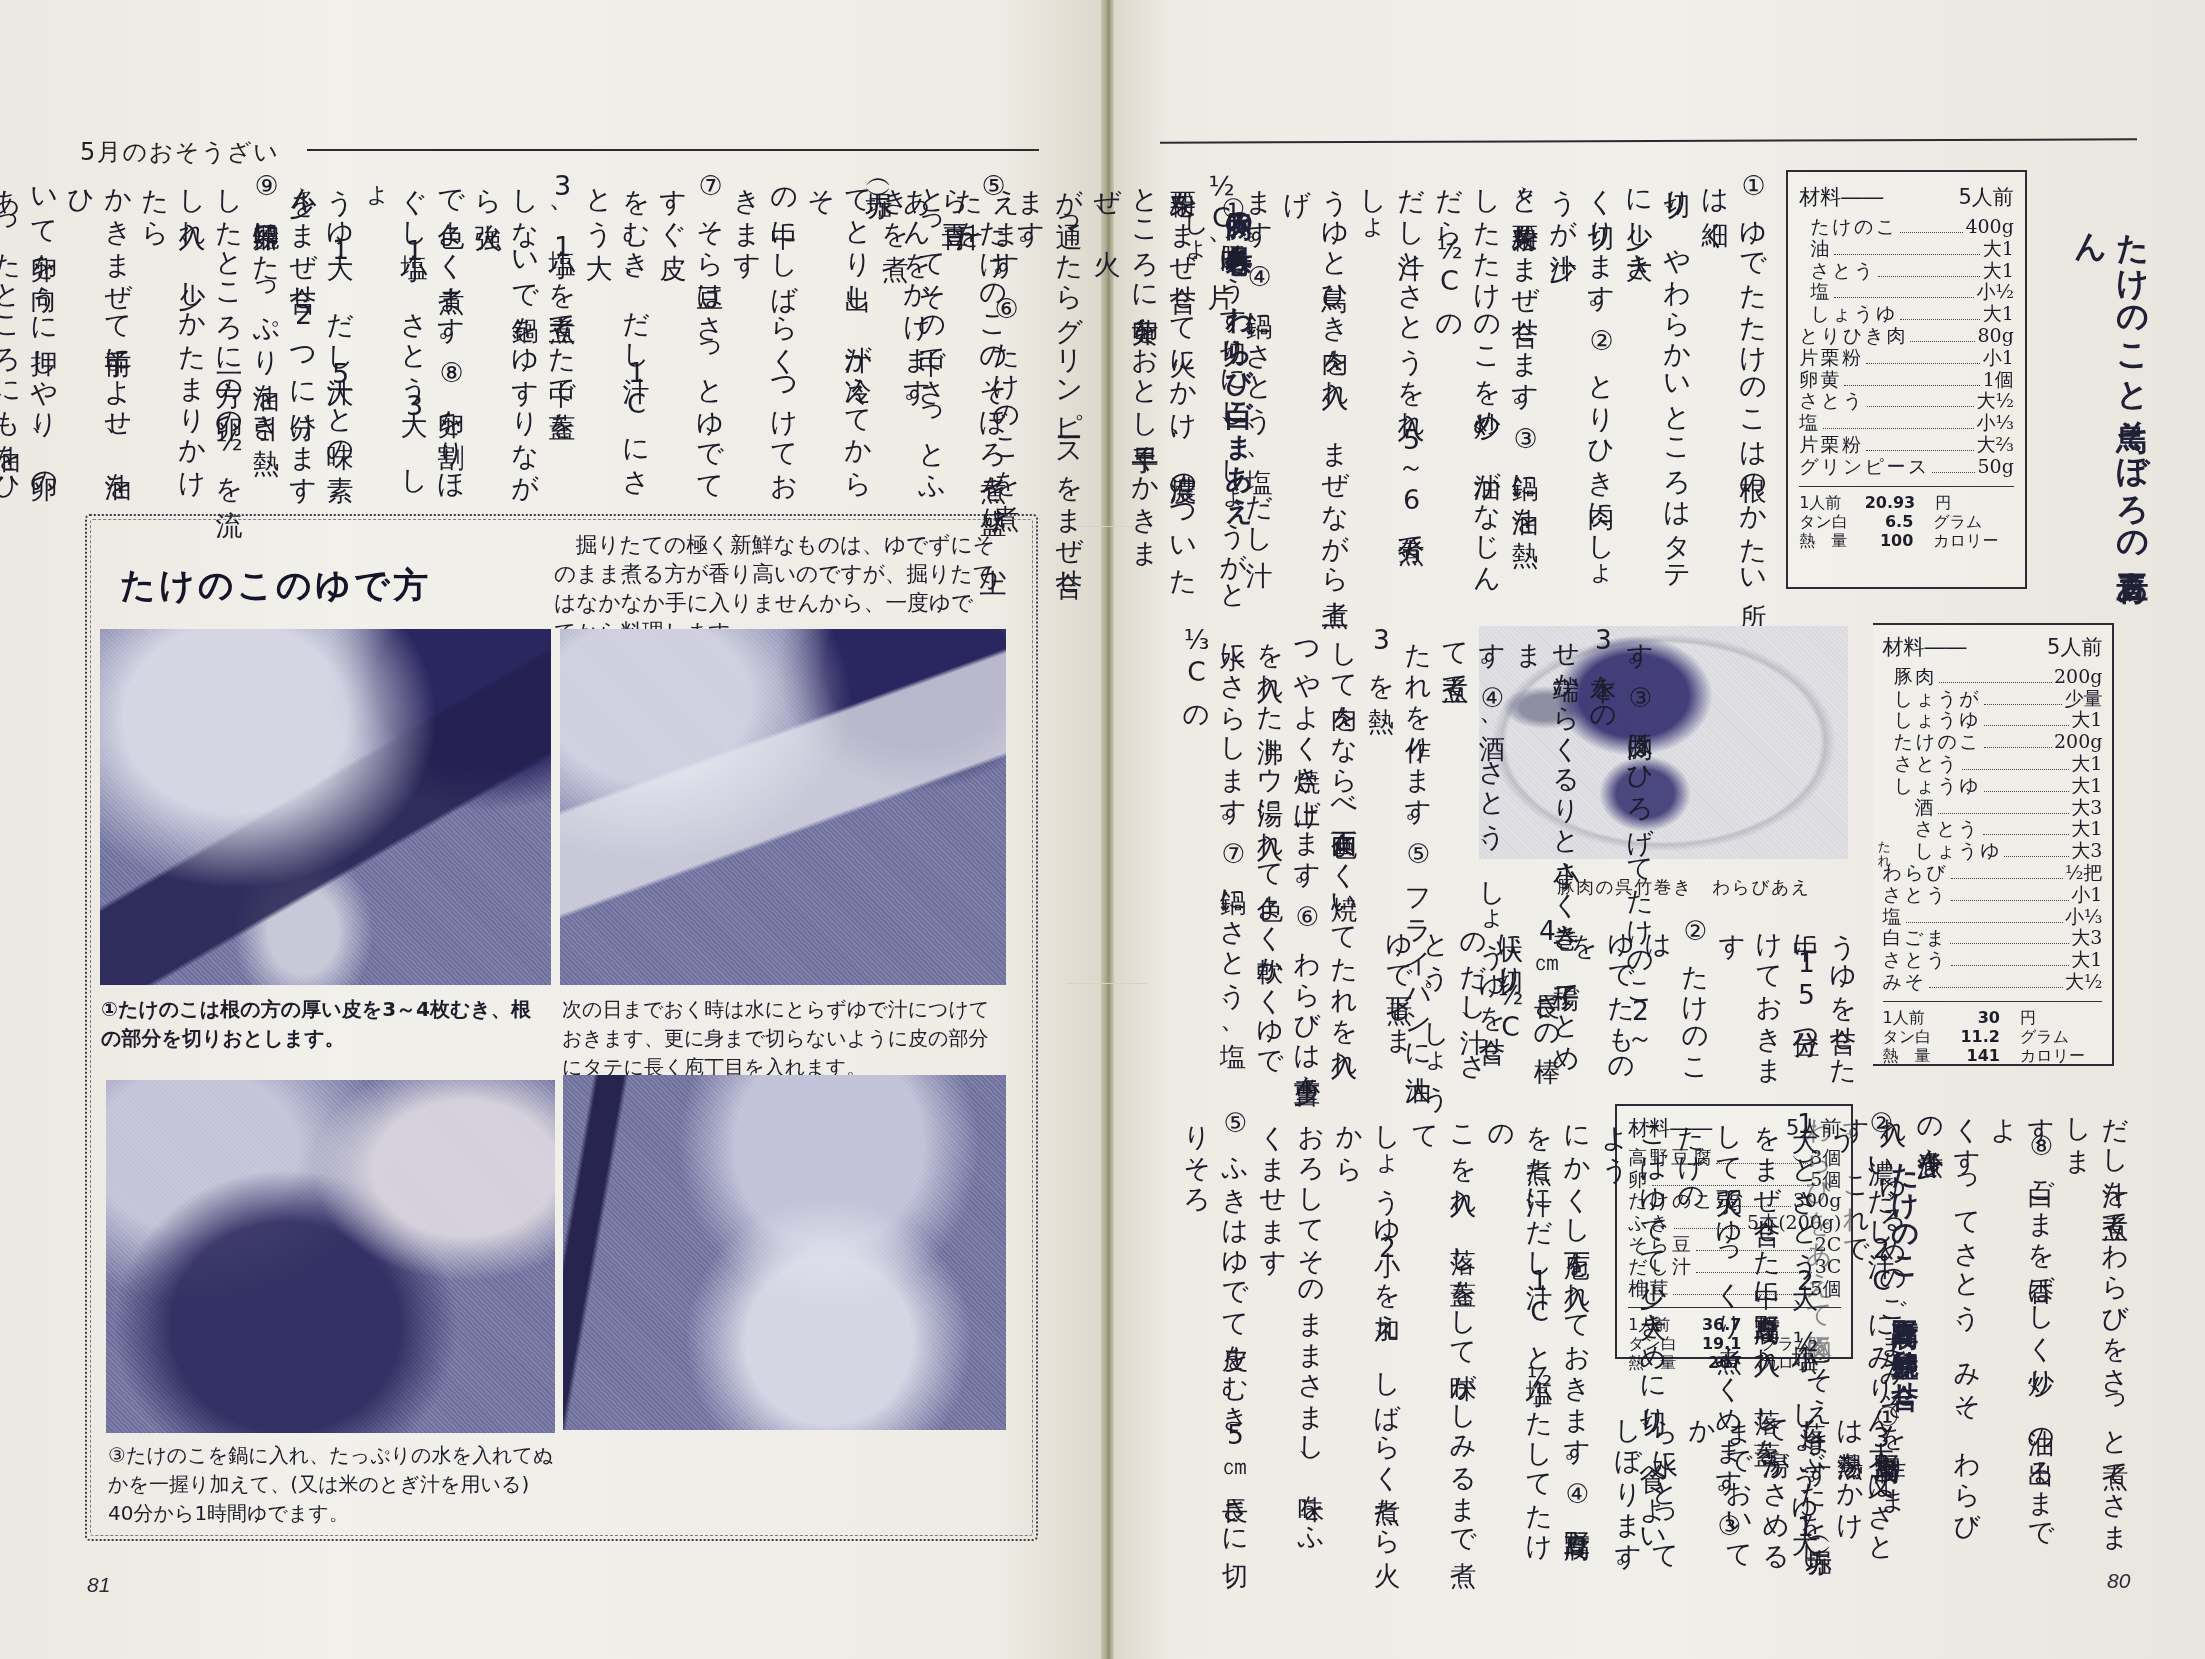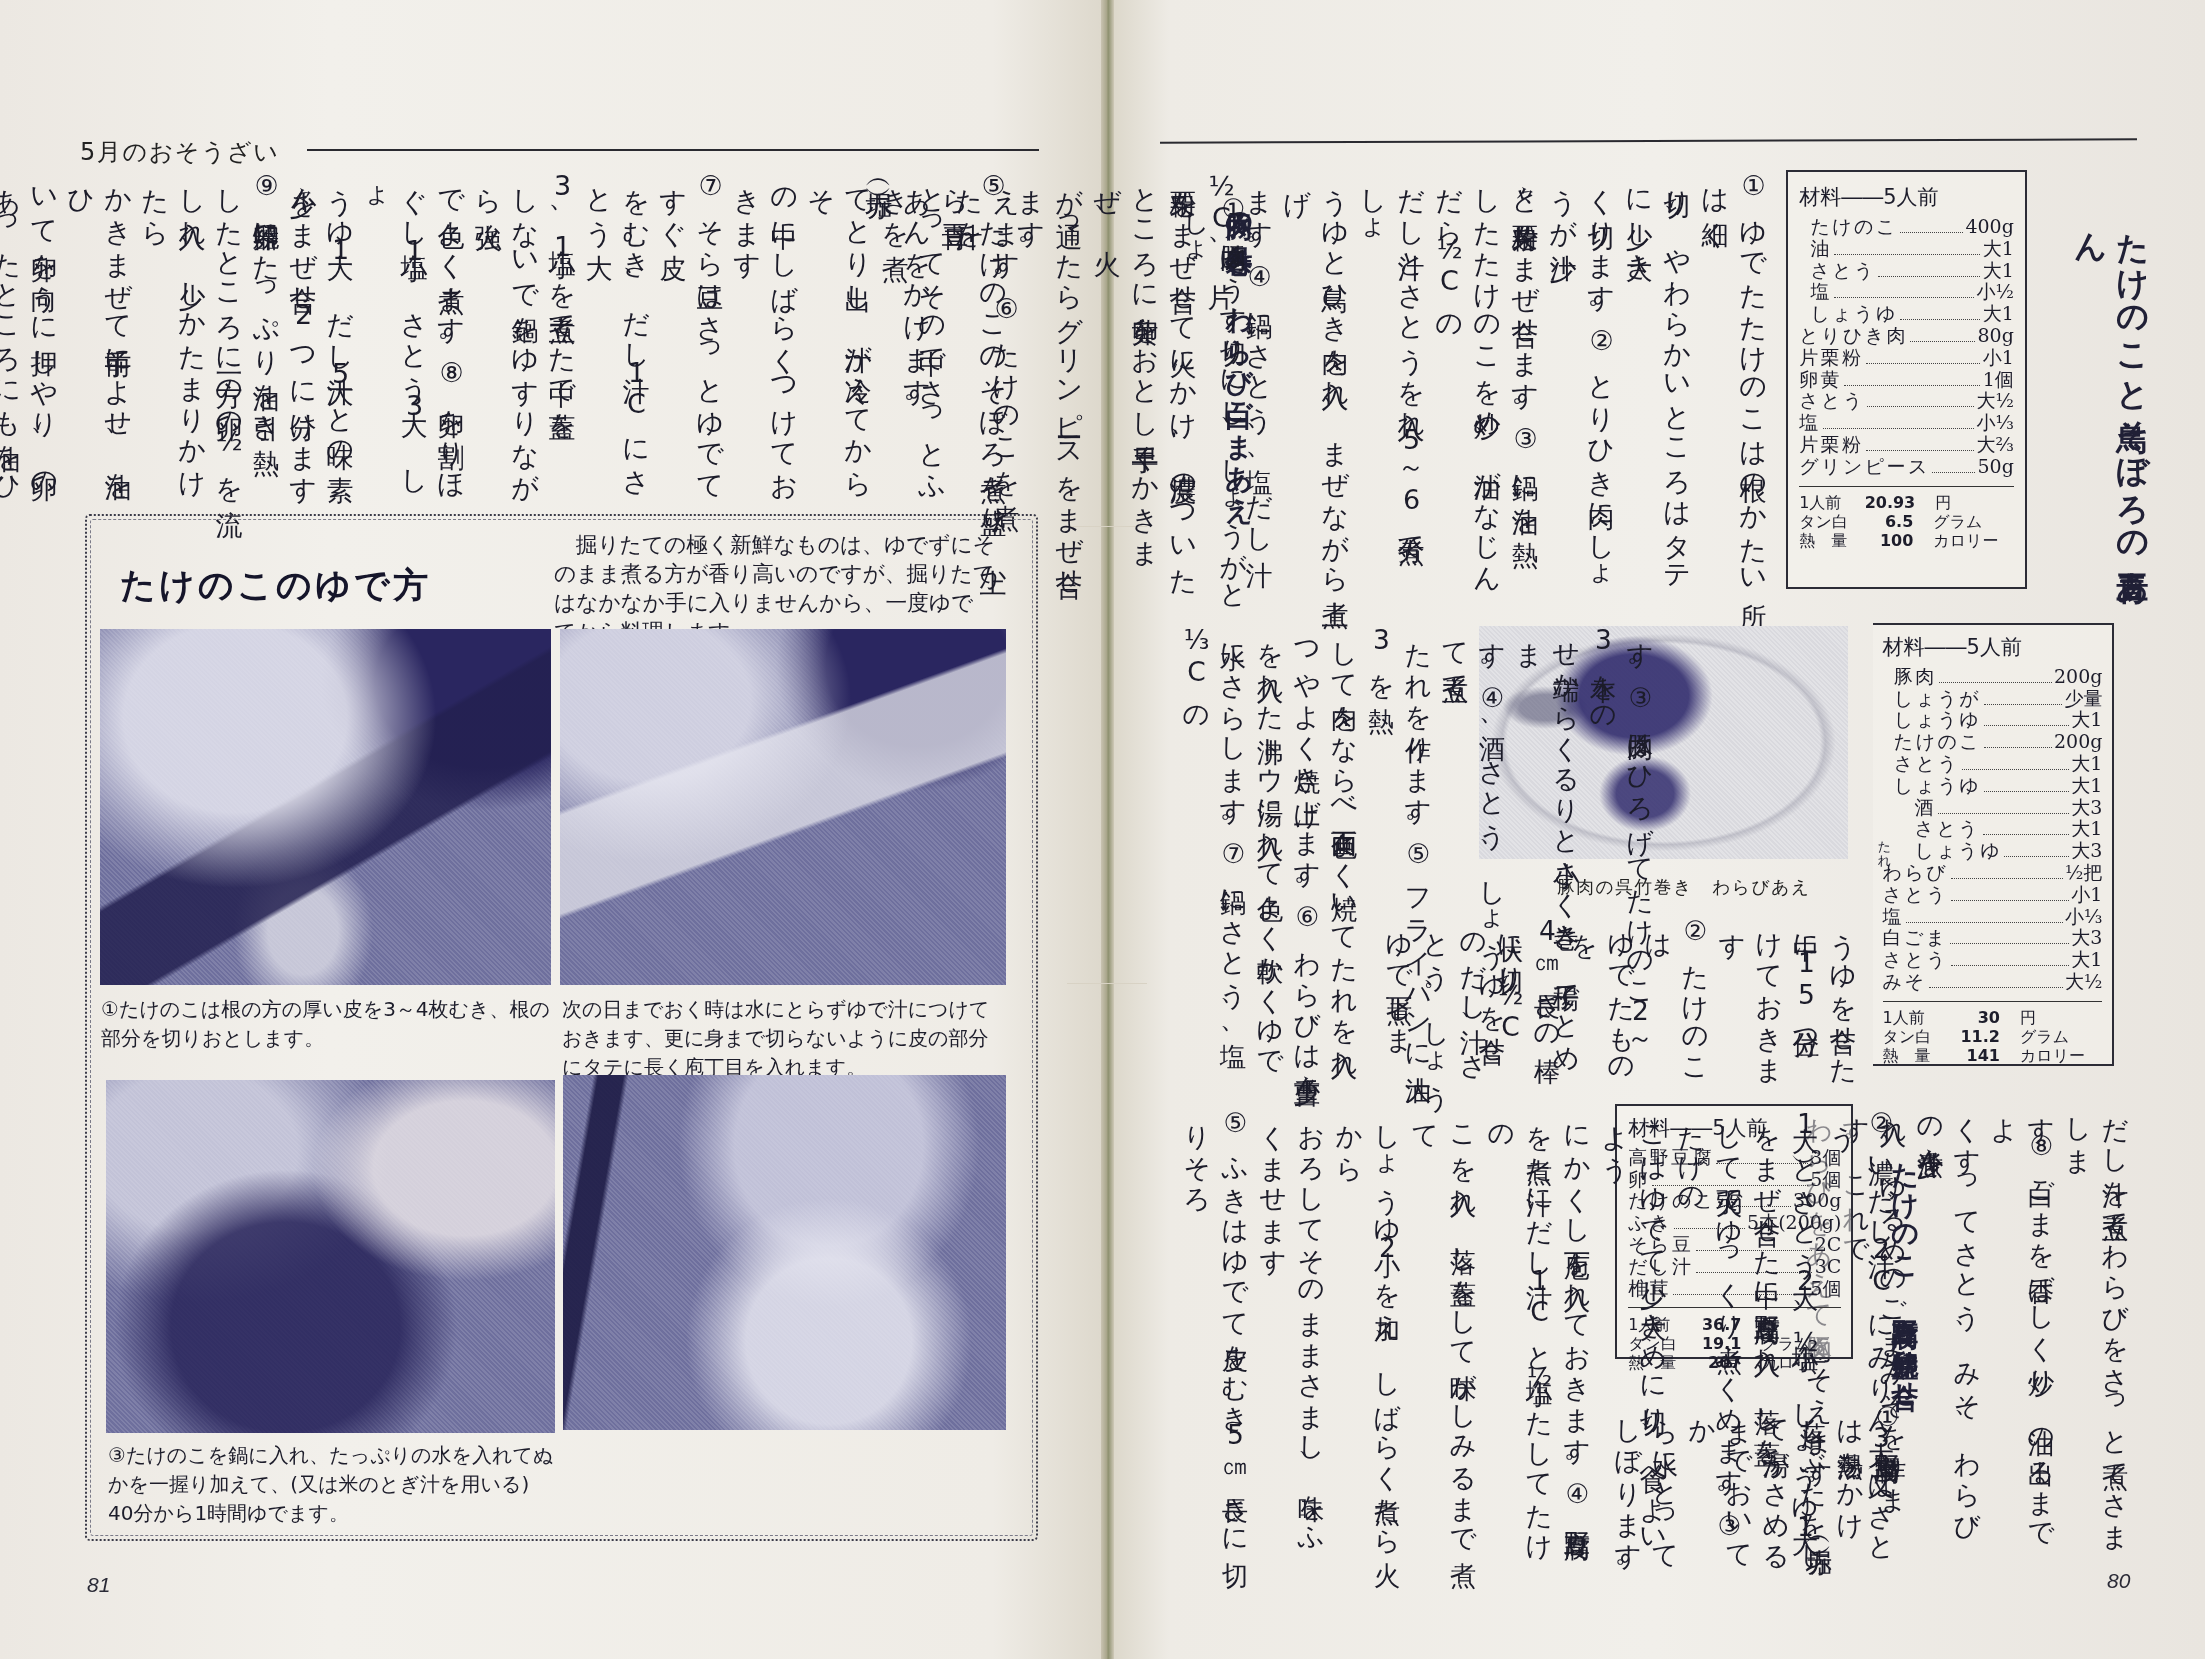--- a/index.html
+++ b/index.html
@@ -91,21 +91,21 @@
 
   .page-num { position: absolute; font-family: Liberation Sans, sans-serif; font-style: italic; font-size: 21px; color: #2a2a36; }
 
   
   .right-rule { position: absolute; left: 1160px; top: 140px; width: 977px; height: 2.4px; background: #2a2a30; transform: rotate(-0.2deg); }
 
   .ing-box {
     position: absolute; border: 2.4px solid #2c2c36; background: rgba(245,243,238,0.5);
     font-family: "DejaVu Sans", sans-serif; color: #1d1d2b;
   }
-  .ing-head { display: flex; justify-content: flex-start; font-size: 21px; margin-bottom: 4.8px; }
+  .ing-head { display: flex; justify-content: space-between; font-size: 21px; margin-bottom: 4.8px; }
   .ing-row { display: flex; align-items: baseline; font-size: 19px; line-height: 20.5px; white-space: nowrap; }
   .ing-row .name { flex: 0 0 auto; letter-spacing: 2.4px; }
   .ing-row .dots { flex: 1 1 auto; border-bottom: 1.6px dotted #444; margin: 0 2.4px 4.8px; }
   .ing-row .qty { flex: 0 0 auto; font-family: "DejaVu Serif", serif; }
   .ing-row.sub { padding-left: 11.2px; }
   .ing-row.sub2 { padding-left: 32px; }
   .ing-rule { border-top: 1.6px solid #333; margin: 8px 0 6.4px; }
   .nut-row { display: grid; grid-template-columns: 1fr 1fr 1.2fr; font-size: 16px; line-height: 19px; }
   .nut-row .val { text-align: right; font-weight: bold; padding-right: 20px; }
 
@@ -155,21 +155,21 @@
     <span class="col">あったところにも油をひいて残</span>
 
   </div>
 
   <div class="wavy-box"></div>
   <div class="box-title">たけのこのゆで方</div>
   <div class="box-intro">掘りたての極く新鮮なものは、ゆでずにそのまま煮る方が香り高いのですが、掘りたてはなかなか手に入りませんから、一度ゆでてから料理します。</div>
 
   <div class="photo p1"></div>
   <div class="photo p2"></div>
-  <div class="caption" style="left:101px; top:995px; width:449px;">①たけのこは根の方の厚い皮を3～4枚むき、根の部分を切りおとします。</div>
+  <div class="caption" style="left:101px; top:995px; width:449px;font-weight:bold;">①たけのこは根の方の厚い皮を3～4枚むき、根の部分を切りおとします。</div>
   <div class="caption" style="left:562px; top:995px; width:446px;">次の日までおく時は水にとらずゆで汁につけておきます、更に身まで切らないように皮の部分にタテに長く庖丁目を入れます。</div>
 
   <div class="photo p3"></div>
   <div class="photo p4"></div>
   <div class="caption" style="left:108px; top:1441px; width:449px;">③たけのこを鍋に入れ、たっぷりの水を入れてぬかを一握り加えて、(又は米のとぎ汁を用いる) 40分から1時間ゆでます。</div>
 
   <div class="page-num" style="left:87px; top:1573px;">81</div>
 
   <div class="right-rule"></div>
 

